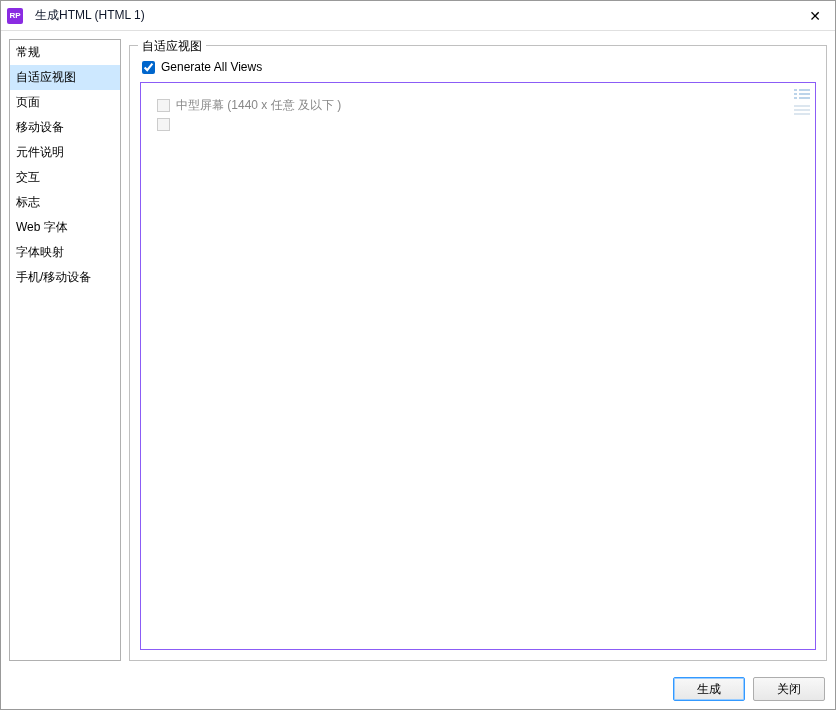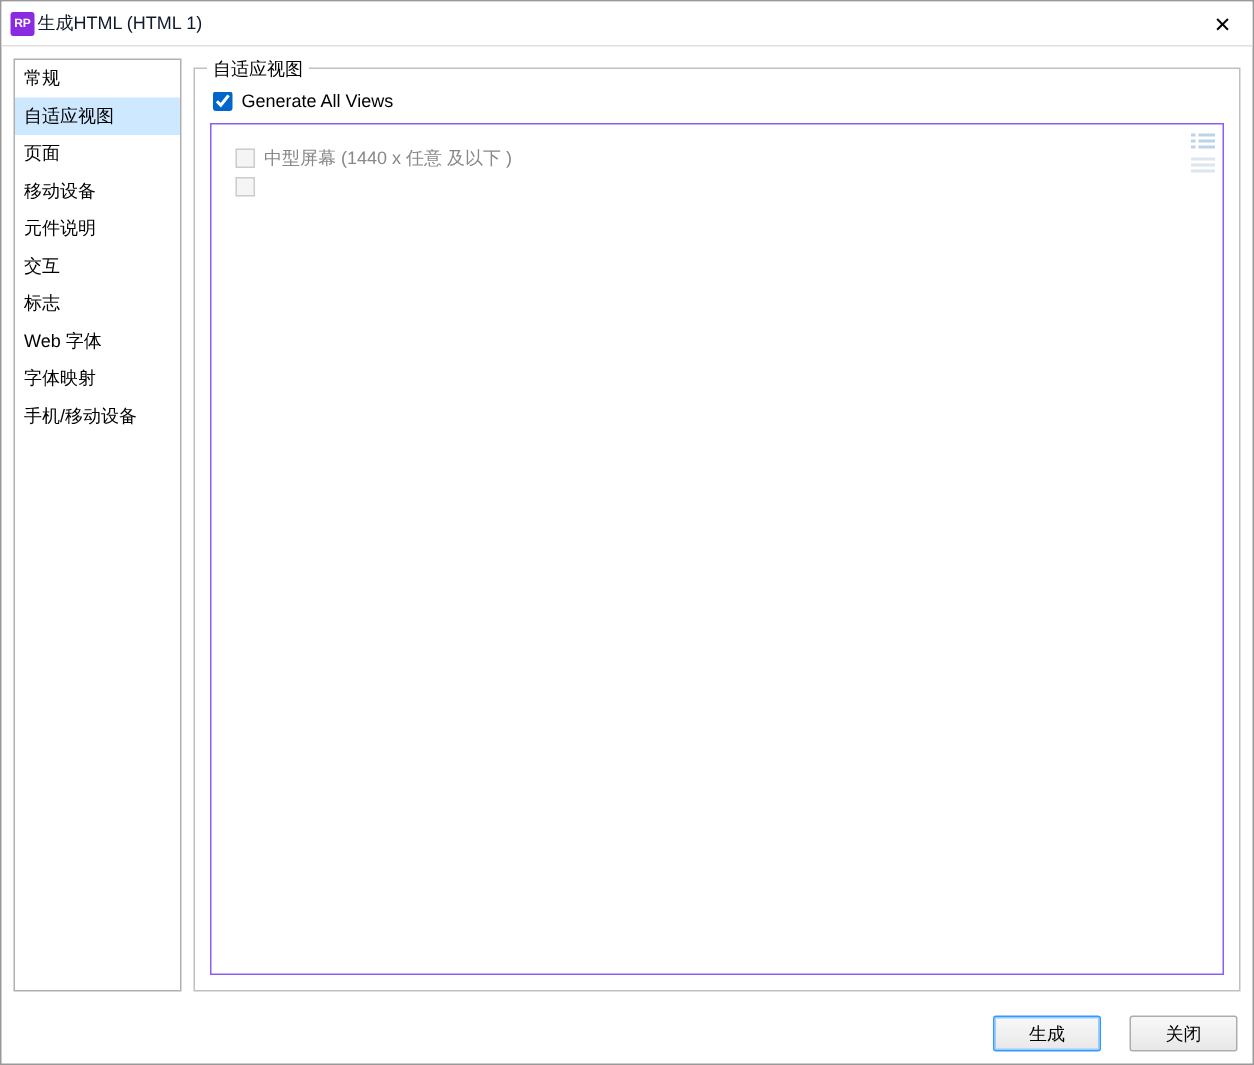--- a/index.html
+++ b/index.html
@@ -20,21 +20,21 @@
       align-items: center;
       padding: 0 8px 0 6px;
       border-bottom: 1px solid #e0e0e0;
       background: #fff;
     }
     .app-icon {
       width: 16px;
       height: 16px;
       background: #8a2be2;
       border-radius: 2px;
-      margin-right: 2px;
+      margin-right: 12px;
       display: flex;
       align-items: center;
       justify-content: center;
       color: #fff;
       font-size: 8px;
       font-weight: bold;
     }
     .title-text { flex: 1; font-size: 12px; color: #0f172a; }
     .close-btn {
       width: 40px;
@@ -152,21 +152,21 @@
       font-size: 12px;
       cursor: pointer;
     }
     .side-icon svg { display: block; }
 
     .footer {
       height: 40px;
       display: flex;
       align-items: center;
       justify-content: flex-end;
-      gap: 19px;
+      gap: 8px;
       padding: 0 10px;
     }
     .btn {
       min-width: 72px;
       height: 24px;
       border: 1px solid #adadad;
       background: linear-gradient(#f8f8f8, #e8e8e8);
       font-size: 12px;
       cursor: pointer;
       border-radius: 2px;

